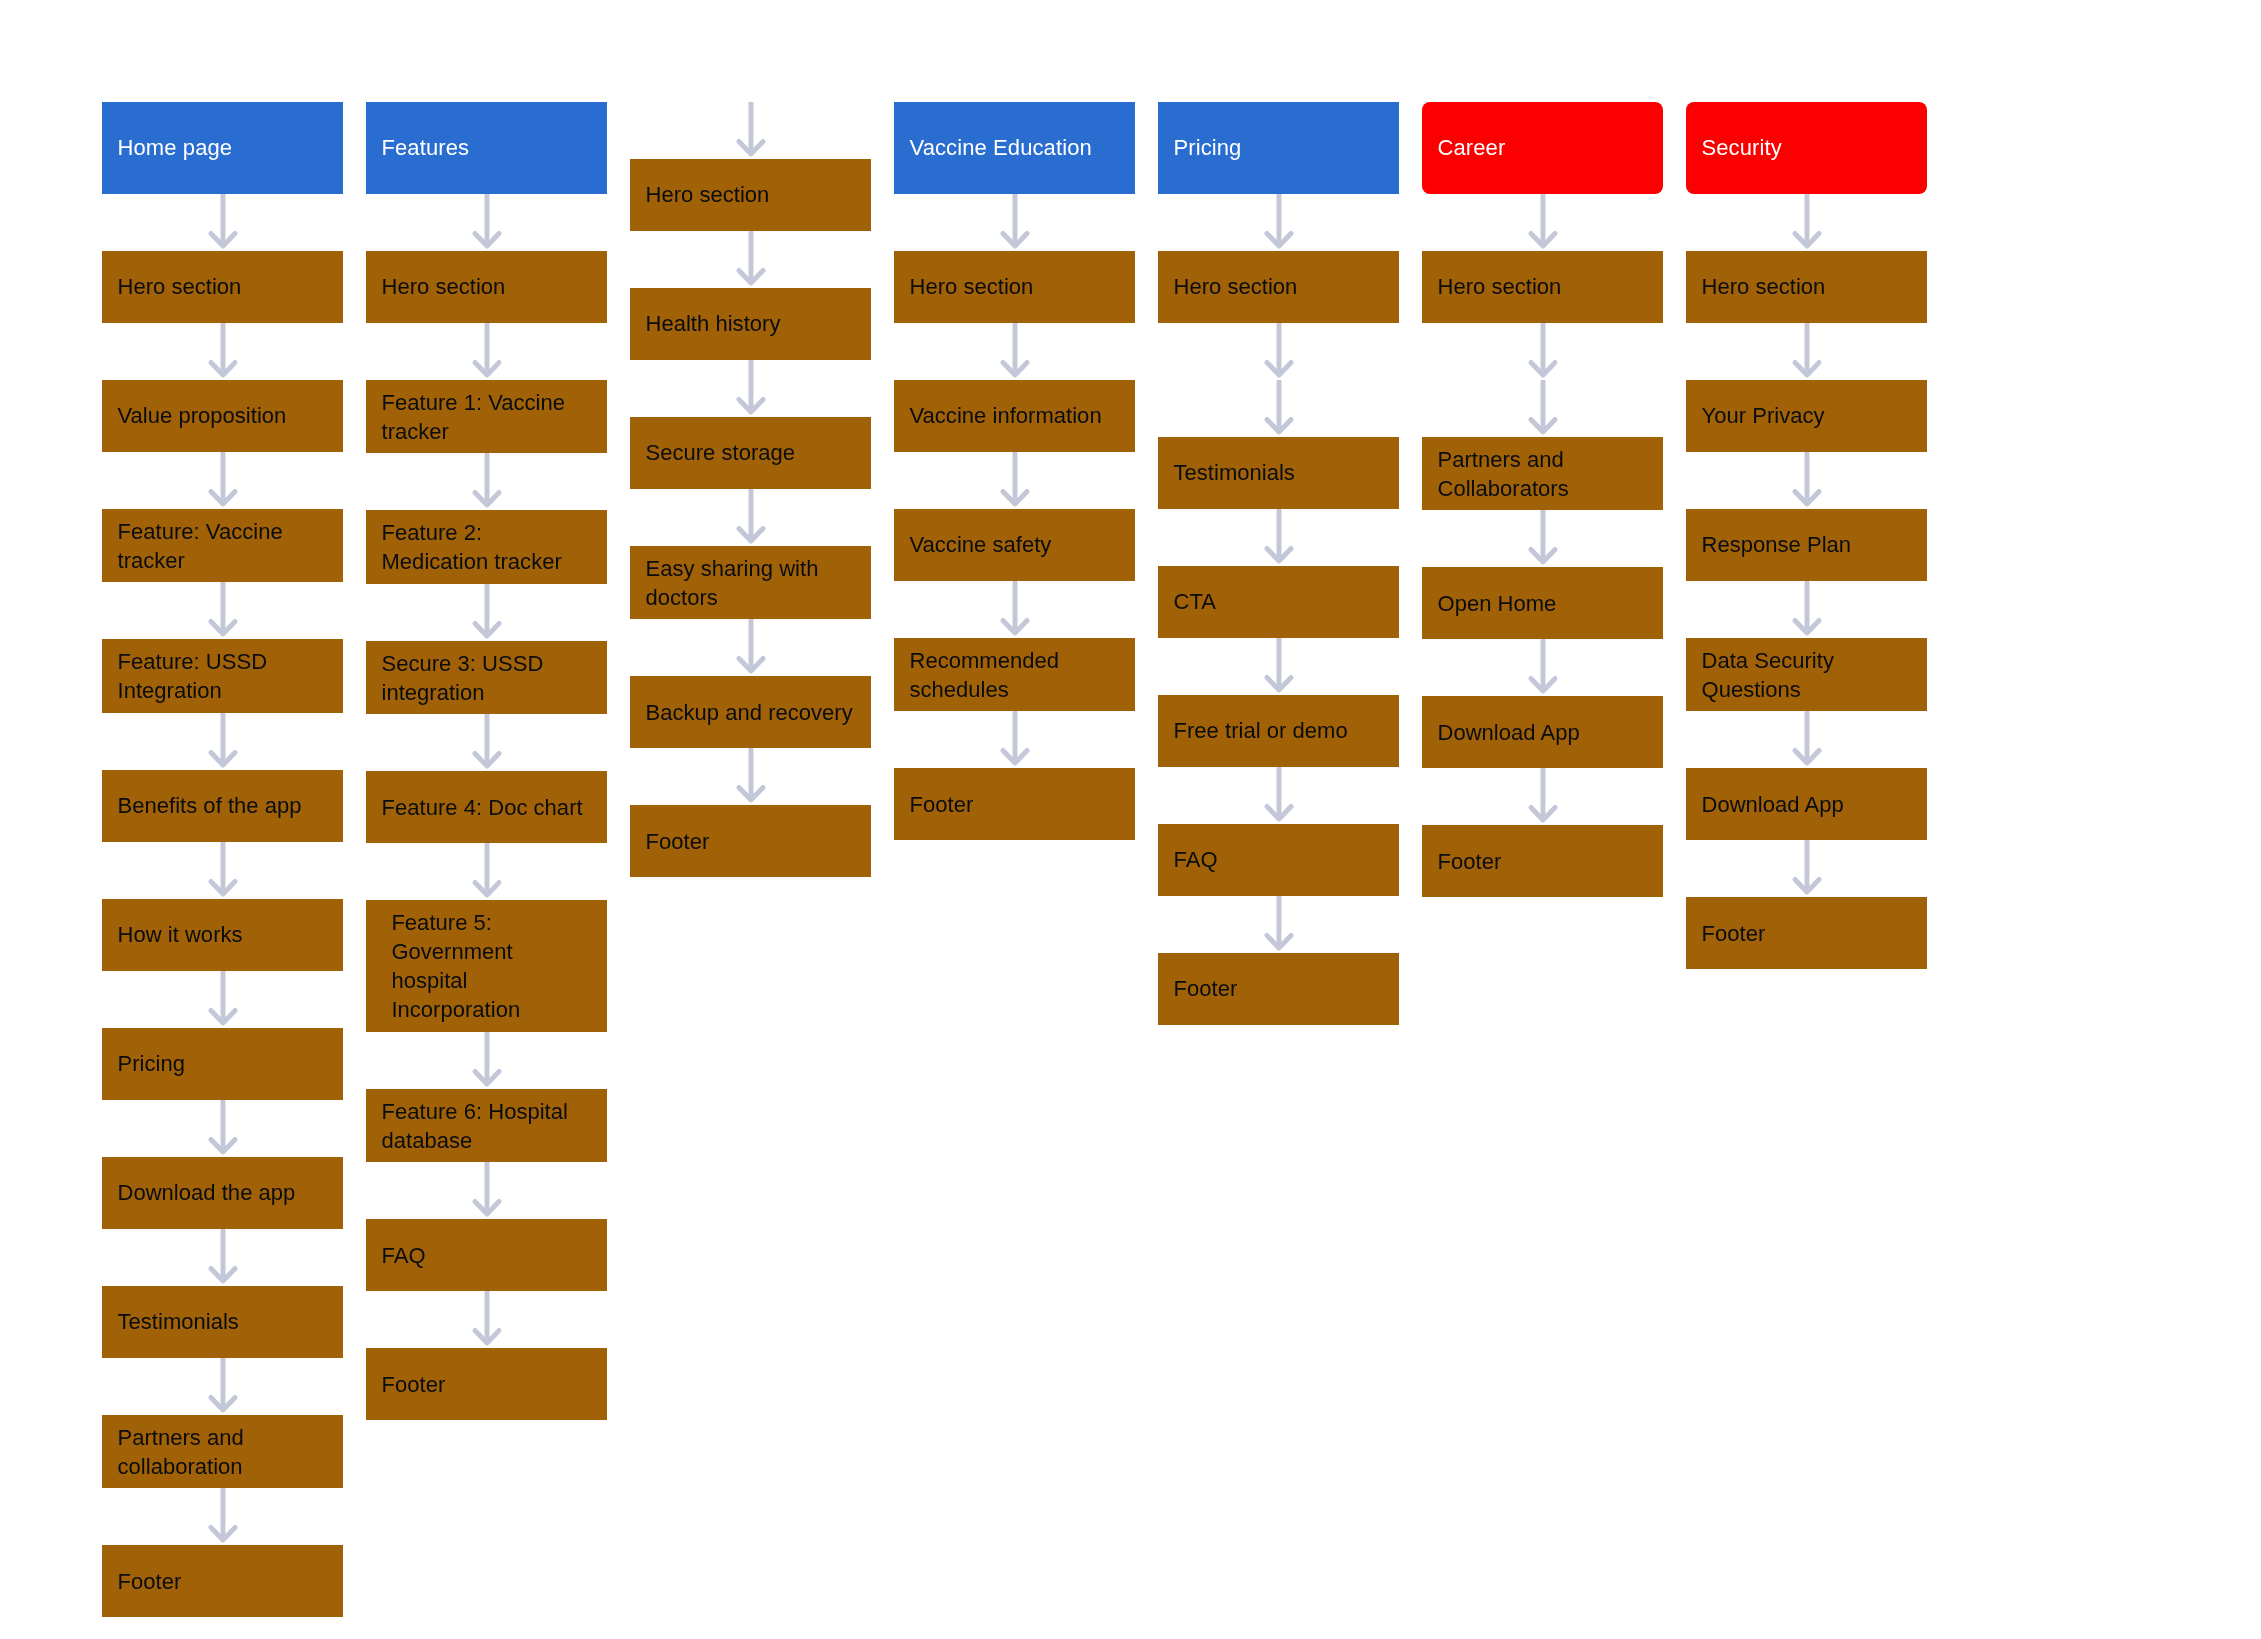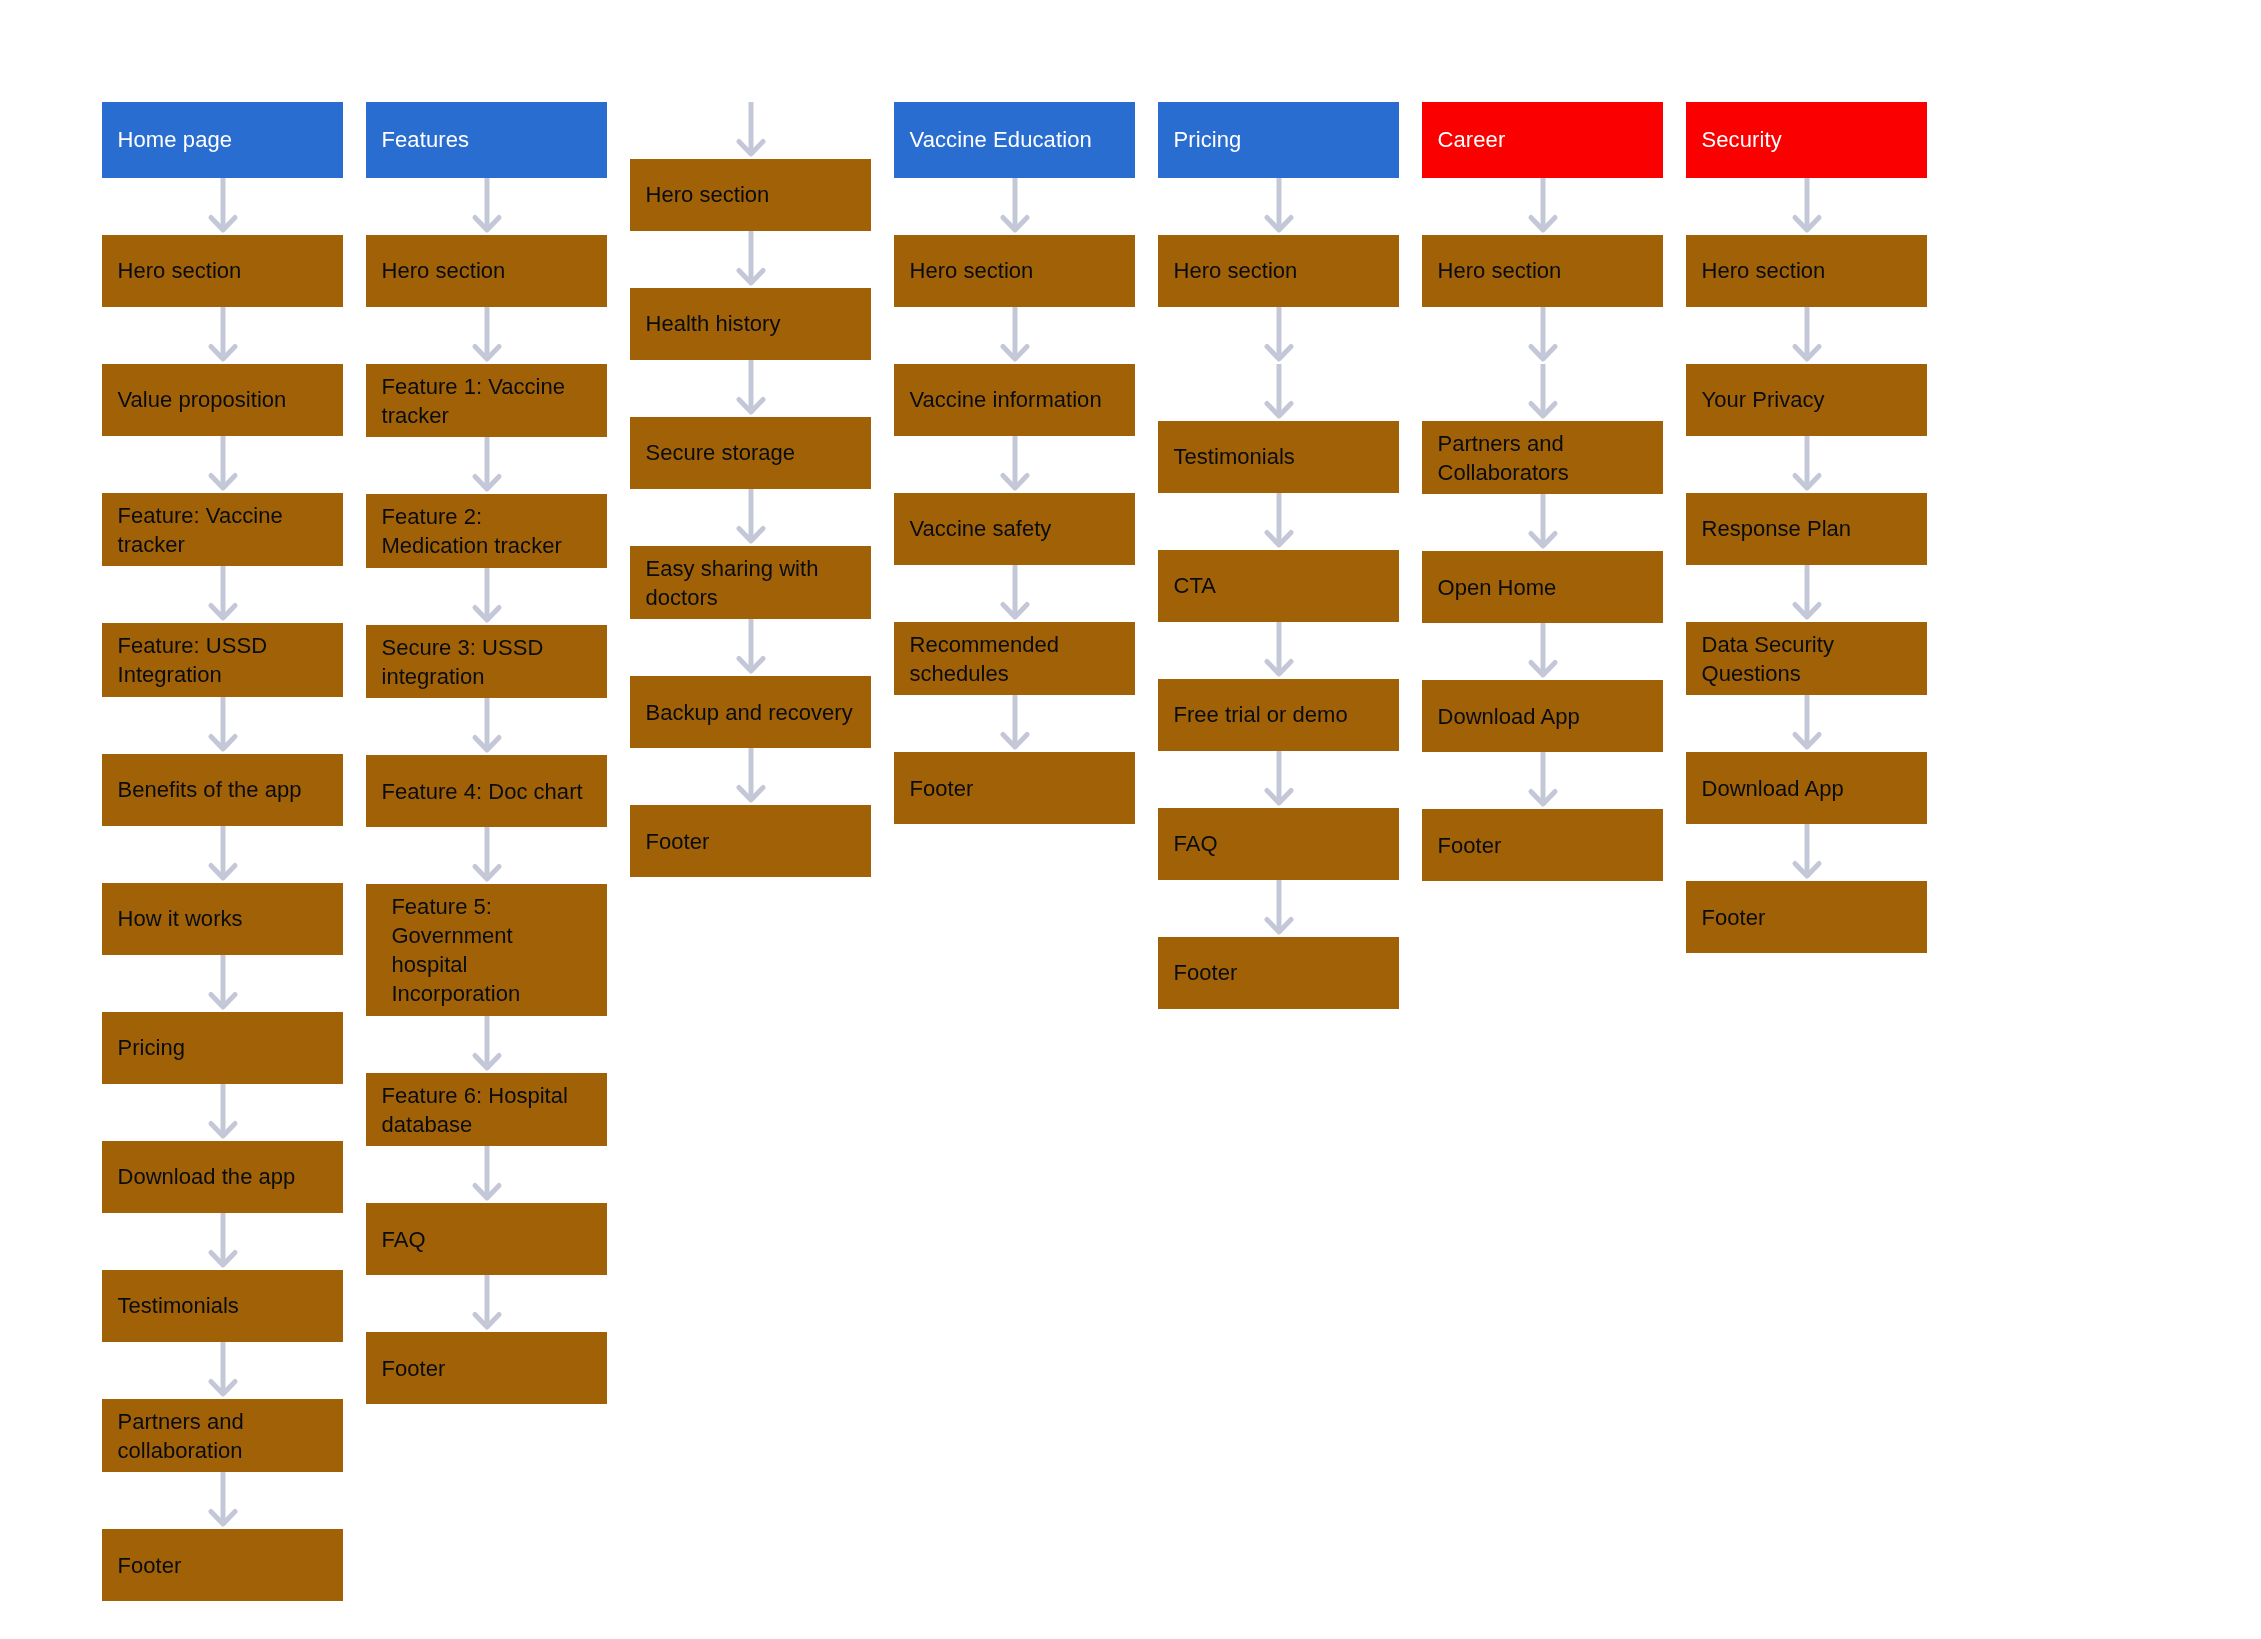--- a/index.html
+++ b/index.html
@@ -28,33 +28,33 @@
   }
 
   .column {
     width: 241px;
     display: flex;
     flex-direction: column;
     align-items: stretch;
   }
 
   .node-header {
-    height: 76px;
+    height: 92px;
     display: flex;
     align-items: center;
     padding: 0 15.5px;
     box-sizing: border-box;
     color: #ffffff;
     font-size: 22px;
     font-weight: 400;
     letter-spacing: 0.1px;
     line-height: 1.25;
   }
   .node-header.blue { background: #2a6dd0; }
-  .node-header.red  { background: #fa0000; }
+  .node-header.red  { background: #fa0000; border-radius: 8px; }
 
   .node {
     background: #a16207;
     min-height: 72px;
     display: flex;
     align-items: center;
     padding: 7.7px 15.5px;
     box-sizing: border-box;
     color: #0a0c10;
     font-size: 22px;

